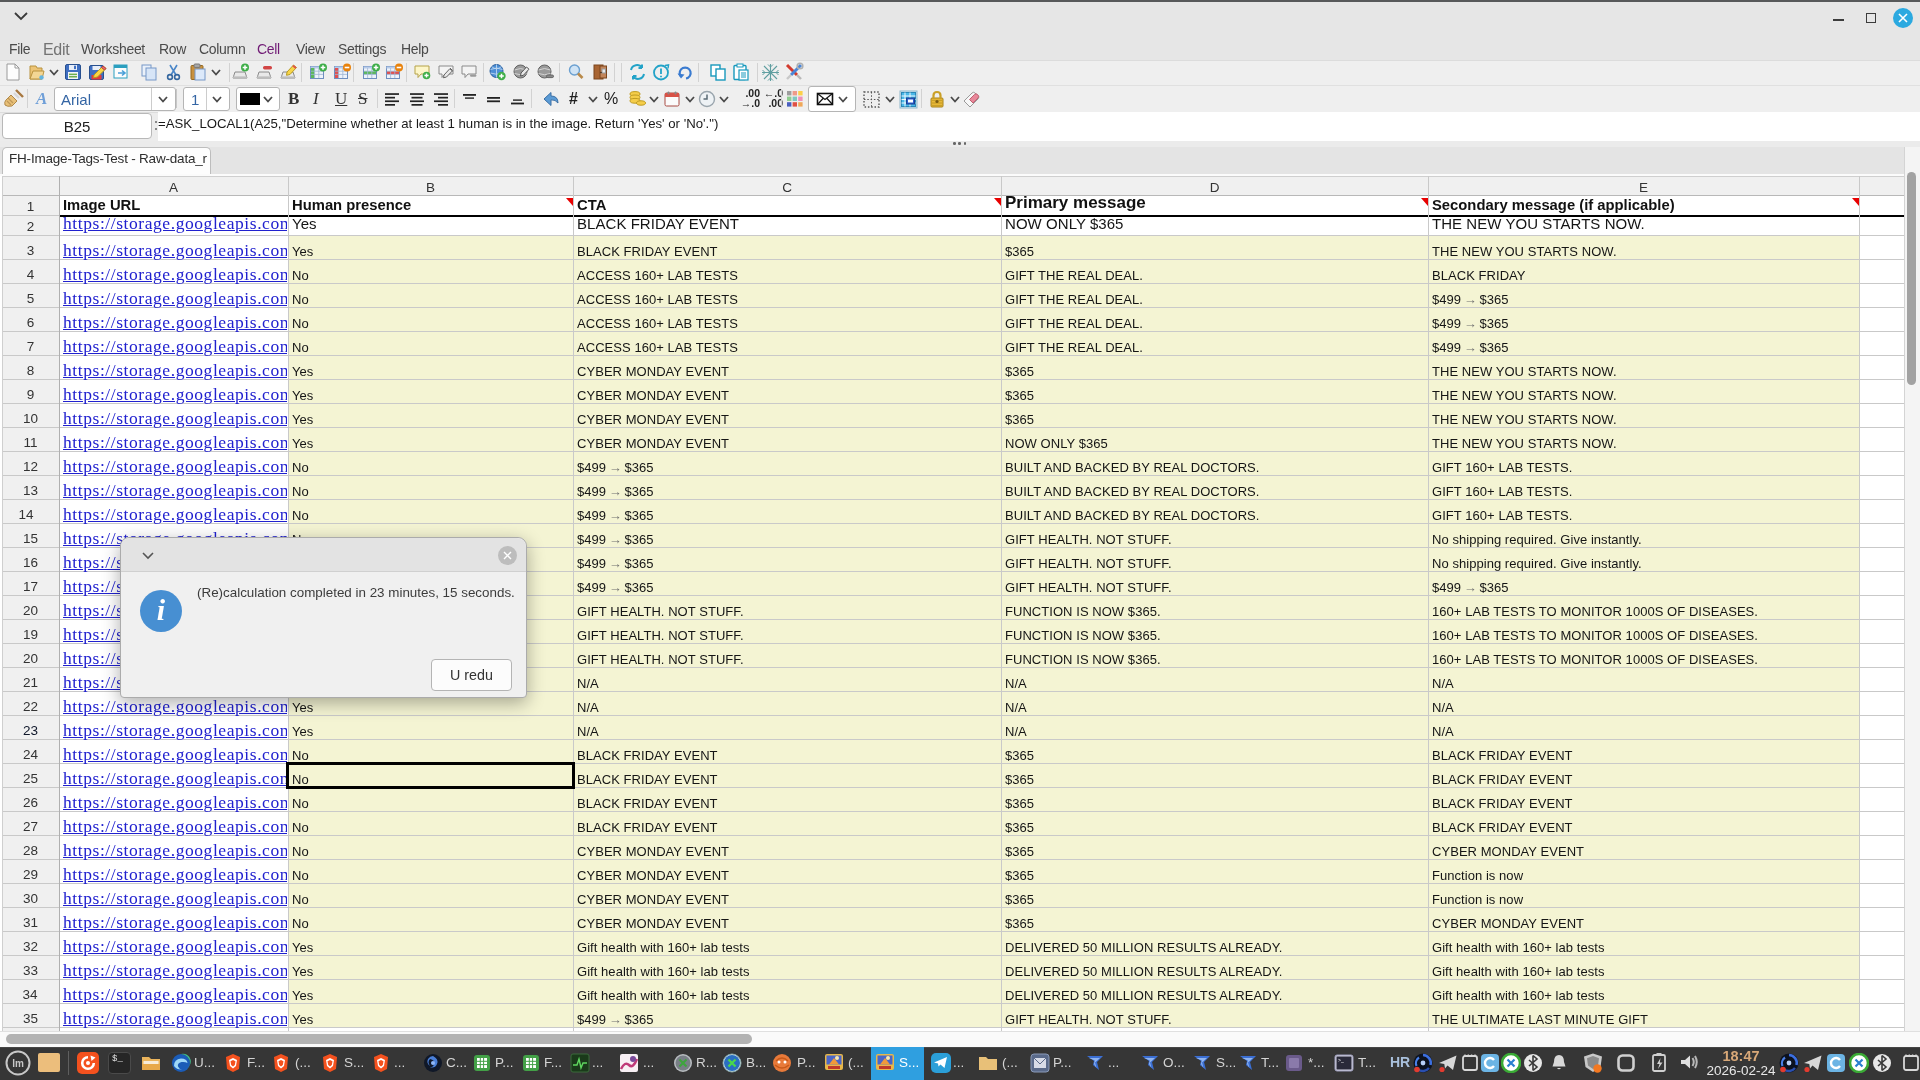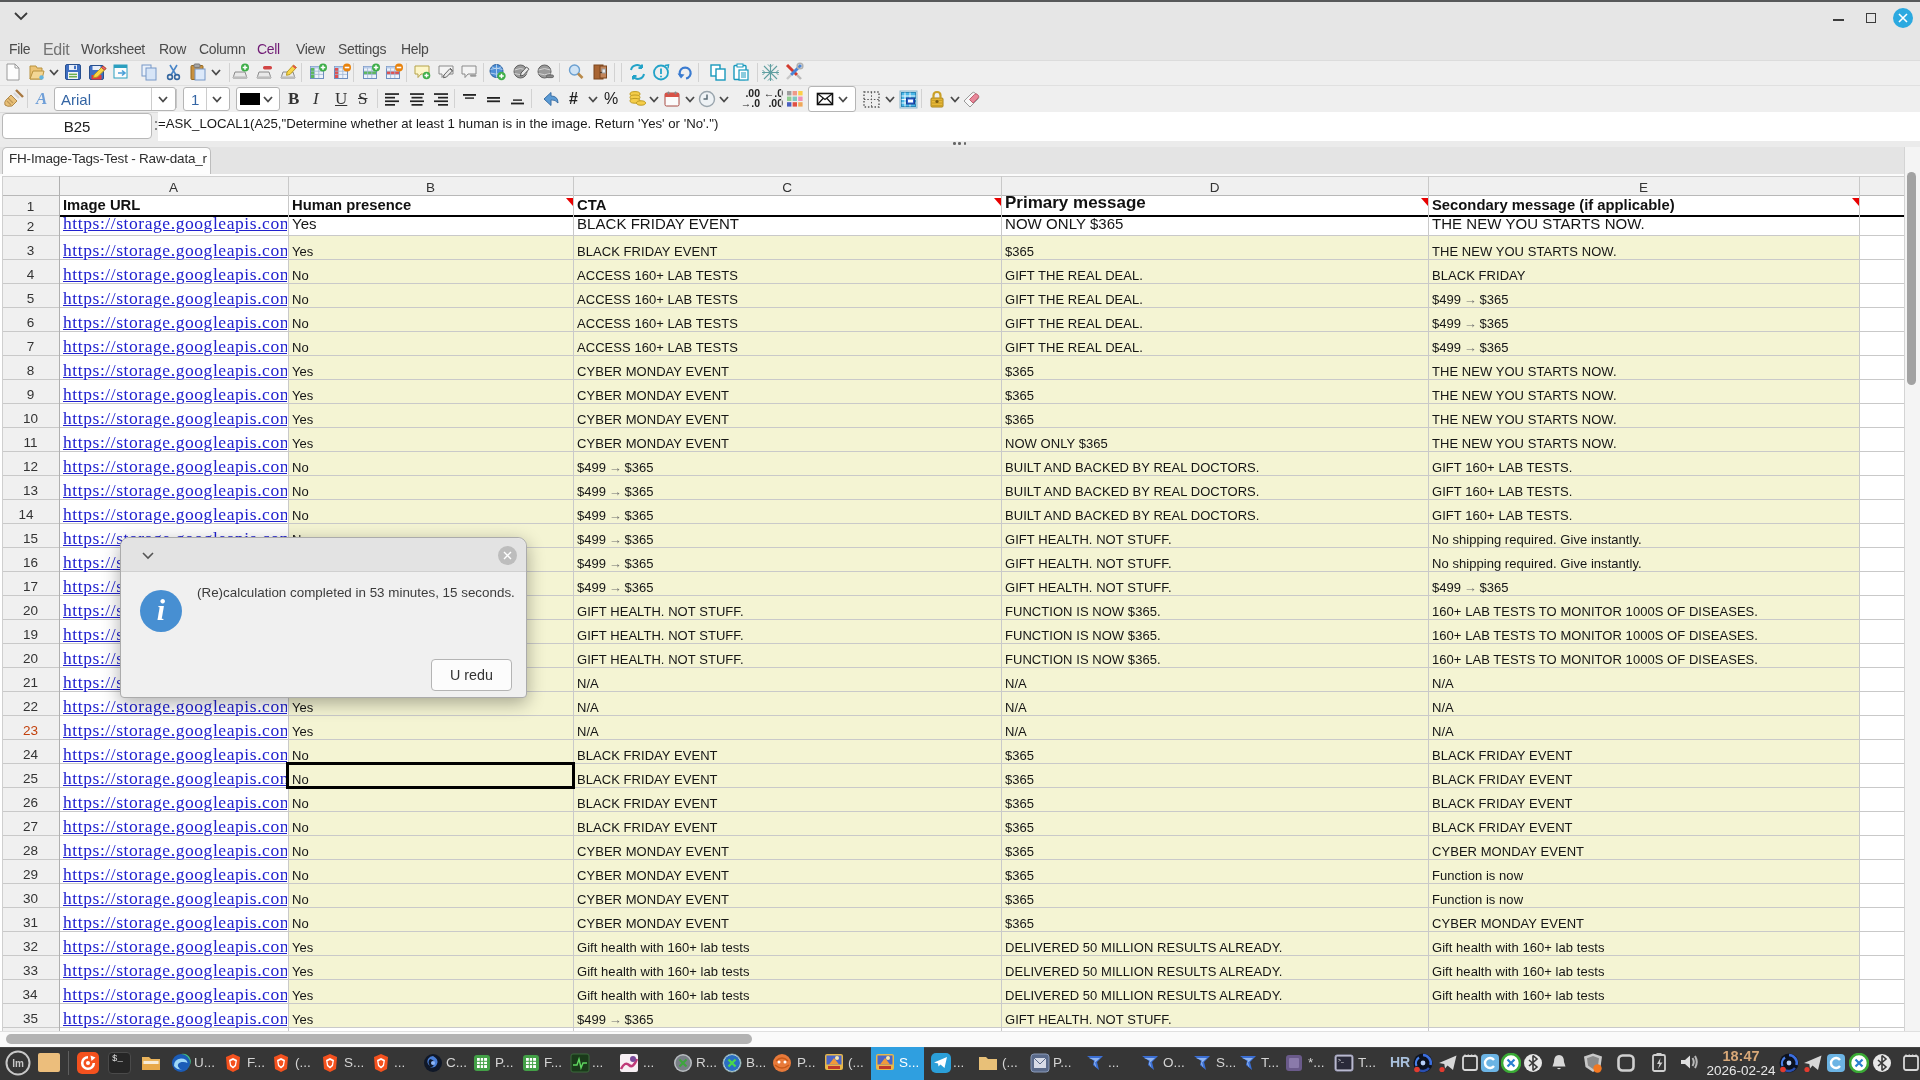--- a/index.html
+++ b/index.html
@@ -601,21 +601,21 @@
     <div class="cell" style="left:1002px;top:667px;width:425px;height:24px;padding-left:3px;padding-bottom:0px;font-size:13px;letter-spacing:0.05px;color:#151515">N/A</div>
     <div class="cell" style="left:1429px;top:667px;width:429px;height:24px;padding-left:3px;padding-bottom:0px;font-size:13px;letter-spacing:0.05px;color:#151515">N/A</div>
     <div class="cell" style="left:2px;top:691px;width:57px;height:24px;justify-content:center;padding-bottom:1.5px;font-size:13.5px;color:#333">22</div>
     <div class="cell" style="left:60px;top:691px;width:227px;height:26px;padding-left:3px;font-family:'Liberation Serif',serif;font-size:17.5px;letter-spacing:0.57px">
       <span style="color:#2121cf;text-decoration:underline">https://storage.googleapis.com/fh_il/img.png</span>
     </div>
     <div class="cell" style="left:289px;top:691px;width:283px;height:24px;padding-left:3px;padding-bottom:0px;font-size:13px;letter-spacing:0.05px;color:#151515">Yes</div>
     <div class="cell" style="left:574px;top:691px;width:426px;height:24px;padding-left:3px;padding-bottom:0px;font-size:13px;letter-spacing:0.05px;color:#151515">N/A</div>
     <div class="cell" style="left:1002px;top:691px;width:425px;height:24px;padding-left:3px;padding-bottom:0px;font-size:13px;letter-spacing:0.05px;color:#151515">N/A</div>
     <div class="cell" style="left:1429px;top:691px;width:429px;height:24px;padding-left:3px;padding-bottom:0px;font-size:13px;letter-spacing:0.05px;color:#151515">N/A</div>
-    <div class="cell" style="left:2px;top:715px;width:57px;height:24px;justify-content:center;padding-bottom:1.5px;font-size:13.5px;color:#c2410c">23</div>
+    <div class="cell" style="left:2px;top:715px;width:57px;height:24px;justify-content:center;padding-bottom:1.5px;font-size:13.5px;color:#0f172a">23</div>
     <div class="cell" style="left:60px;top:715px;width:227px;height:26px;padding-left:3px;font-family:'Liberation Serif',serif;font-size:17.5px;letter-spacing:0.57px">
       <span style="color:#2121cf;text-decoration:underline">https://storage.googleapis.com/fh_il/img.png</span>
     </div>
     <div class="cell" style="left:289px;top:715px;width:283px;height:24px;padding-left:3px;padding-bottom:0px;font-size:13px;letter-spacing:0.05px;color:#151515">Yes</div>
     <div class="cell" style="left:574px;top:715px;width:426px;height:24px;padding-left:3px;padding-bottom:0px;font-size:13px;letter-spacing:0.05px;color:#151515">N/A</div>
     <div class="cell" style="left:1002px;top:715px;width:425px;height:24px;padding-left:3px;padding-bottom:0px;font-size:13px;letter-spacing:0.05px;color:#151515">N/A</div>
     <div class="cell" style="left:1429px;top:715px;width:429px;height:24px;padding-left:3px;padding-bottom:0px;font-size:13px;letter-spacing:0.05px;color:#151515">N/A</div>
     <div class="cell" style="left:2px;top:739px;width:57px;height:24px;justify-content:center;padding-bottom:1.5px;font-size:13.5px;color:#333">24</div>
     <div class="cell" style="left:60px;top:739px;width:227px;height:26px;padding-left:3px;font-family:'Liberation Serif',serif;font-size:17.5px;letter-spacing:0.57px">
       <span style="color:#2121cf;text-decoration:underline">https://storage.googleapis.com/fh_il/img.png</span>
@@ -704,20 +704,21 @@
     <div class="cell" style="left:574px;top:979px;width:426px;height:24px;padding-left:3px;padding-bottom:0px;font-size:13px;letter-spacing:0.05px;color:#151515">Gift health with 160+ lab tests</div>
     <div class="cell" style="left:1002px;top:979px;width:425px;height:24px;padding-left:3px;padding-bottom:0px;font-size:13px;letter-spacing:0.05px;color:#151515">DELIVERED 50 MILLION RESULTS ALREADY.</div>
     <div class="cell" style="left:1429px;top:979px;width:429px;height:24px;padding-left:3px;padding-bottom:0px;font-size:13px;letter-spacing:0.05px;color:#151515">Gift health with 160+ lab tests</div>
     <div class="cell" style="left:2px;top:1003px;width:57px;height:24px;justify-content:center;padding-bottom:1.5px;font-size:13.5px;color:#333">35</div>
     <div class="cell" style="left:60px;top:1003px;width:227px;height:26px;padding-left:3px;font-family:'Liberation Serif',serif;font-size:17.5px;letter-spacing:0.57px">
       <span style="color:#2121cf;text-decoration:underline">https://storage.googleapis.com/fh_il/img.png</span>
     </div>
     <div class="cell" style="left:289px;top:1003px;width:283px;height:24px;padding-left:3px;padding-bottom:0px;font-size:13px;letter-spacing:0.05px;color:#151515">Yes</div>
     <div class="cell" style="left:574px;top:1003px;width:426px;height:24px;padding-left:3px;padding-bottom:0px;font-size:13px;letter-spacing:0.05px;color:#151515">$499<span style="color:#707070"> → </span>$365</div>
     <div class="cell" style="left:1002px;top:1003px;width:425px;height:24px;padding-left:3px;padding-bottom:0px;font-size:13px;letter-spacing:0.05px;color:#151515">GIFT HEALTH. NOT STUFF.</div>
+    <div class="cell" style="left:1429px;top:1003px;width:429px;height:24px;padding-left:3px;padding-bottom:0px;font-size:13px;letter-spacing:0.05px;color:#151515">THE ULTIMATE LAST MINUTE GIFT</div>
     <svg class="abs" style="left:566px;top:197.5px" width="7" height="8" viewBox="0 0 7 8">
       <path d="M0 0 L7 0 L7 8 Z" fill="#e80000"></path>
     </svg>
     <svg class="abs" style="left:994px;top:197.5px" width="7" height="8" viewBox="0 0 7 8">
       <path d="M0 0 L7 0 L7 8 Z" fill="#e80000"></path>
     </svg>
     <svg class="abs" style="left:1421px;top:197.5px" width="7" height="8" viewBox="0 0 7 8">
       <path d="M0 0 L7 0 L7 8 Z" fill="#e80000"></path>
     </svg>
     <svg class="abs" style="left:1852px;top:197.5px" width="7" height="8" viewBox="0 0 7 8">
@@ -732,21 +733,21 @@
 <div style="position:absolute;left:0;top:0;width:100%;height:34px;background:#e3e3e3;border-bottom:1px solid #d0d0d0;border-radius:9px 9px 0 0"></div>
 <svg style="position:absolute;left:20px;top:13px" width="14" height="9" viewBox="0 0 14 9">
         <path d="M2 2 L7 7 L12 2" fill="none" stroke="#555" stroke-width="1.6"></path>
       </svg>
 <div style="position:absolute;left:377px;top:8px;width:19px;height:19px;border-radius:50%;background:#bdbdbd"></div>
 <svg style="position:absolute;left:382px;top:13px" width="9" height="9" viewBox="0 0 9 9">
         <path d="M1 1 L8 8 M8 1 L1 8" stroke="#fff" stroke-width="1.4"></path>
       </svg>
 <div style="position:absolute;left:19px;top:52px;width:42px;height:42px;border-radius:50%;background:#478fd2"></div>
 <div style="position:absolute;left:19px;top:52px;width:42px;height:42px;text-align:center;font-family:'Liberation Serif',serif;font-style:italic;font-weight:bold;font-size:30px;color:#fff;line-height:40px">i</div>
-<div style="position:absolute;left:76px;top:47px;font-size:13.4px;color:#3c3c3c">(Re)calculation completed in 53 minutes, 15 seconds.</div>
+<div style="position:absolute;left:76px;top:47px;font-size:13.4px;color:#3c3c3c">(Re)calculation completed in 23 minutes, 15 seconds.</div>
 <div style="position:absolute;left:310px;top:121px;width:81px;height:32px;background:#fcfcfc;border:1px solid #b4b4b4;border-radius:4px;text-align:center;line-height:30px;font-size:14.3px;color:#333">U redu</div>
 </div>
     <div class="abs" style="left:0;top:1047px;width:1920px;height:33px;background:#363636;border-top:1px solid #464646"></div>
     <svg class="abs" style="left:5px;top:1050px" width="26" height="26" viewBox="0 0 26 26">
       <circle cx="13" cy="13" r="11.5" fill="none" stroke="#c8c8c8" stroke-width="2"></circle>
       <text x="13" y="17" text-anchor="middle" font-size="10" font-weight="bold" fill="#c8c8c8" font-family="Liberation Sans">lm</text>
     </svg>
     <div class="abs" style="left:38px;top:1053px;width:22px;height:19px;background:#ecbe7c;border-radius:2px"></div>
     <div class="abs" style="left:68px;top:1051px;width:1px;height:24px;background:#5f5f5f"></div>
     <div class="abs" style="left:77px;top:1052px;width:22px;height:22px;background:#f4511e;border-radius:5px"></div>

